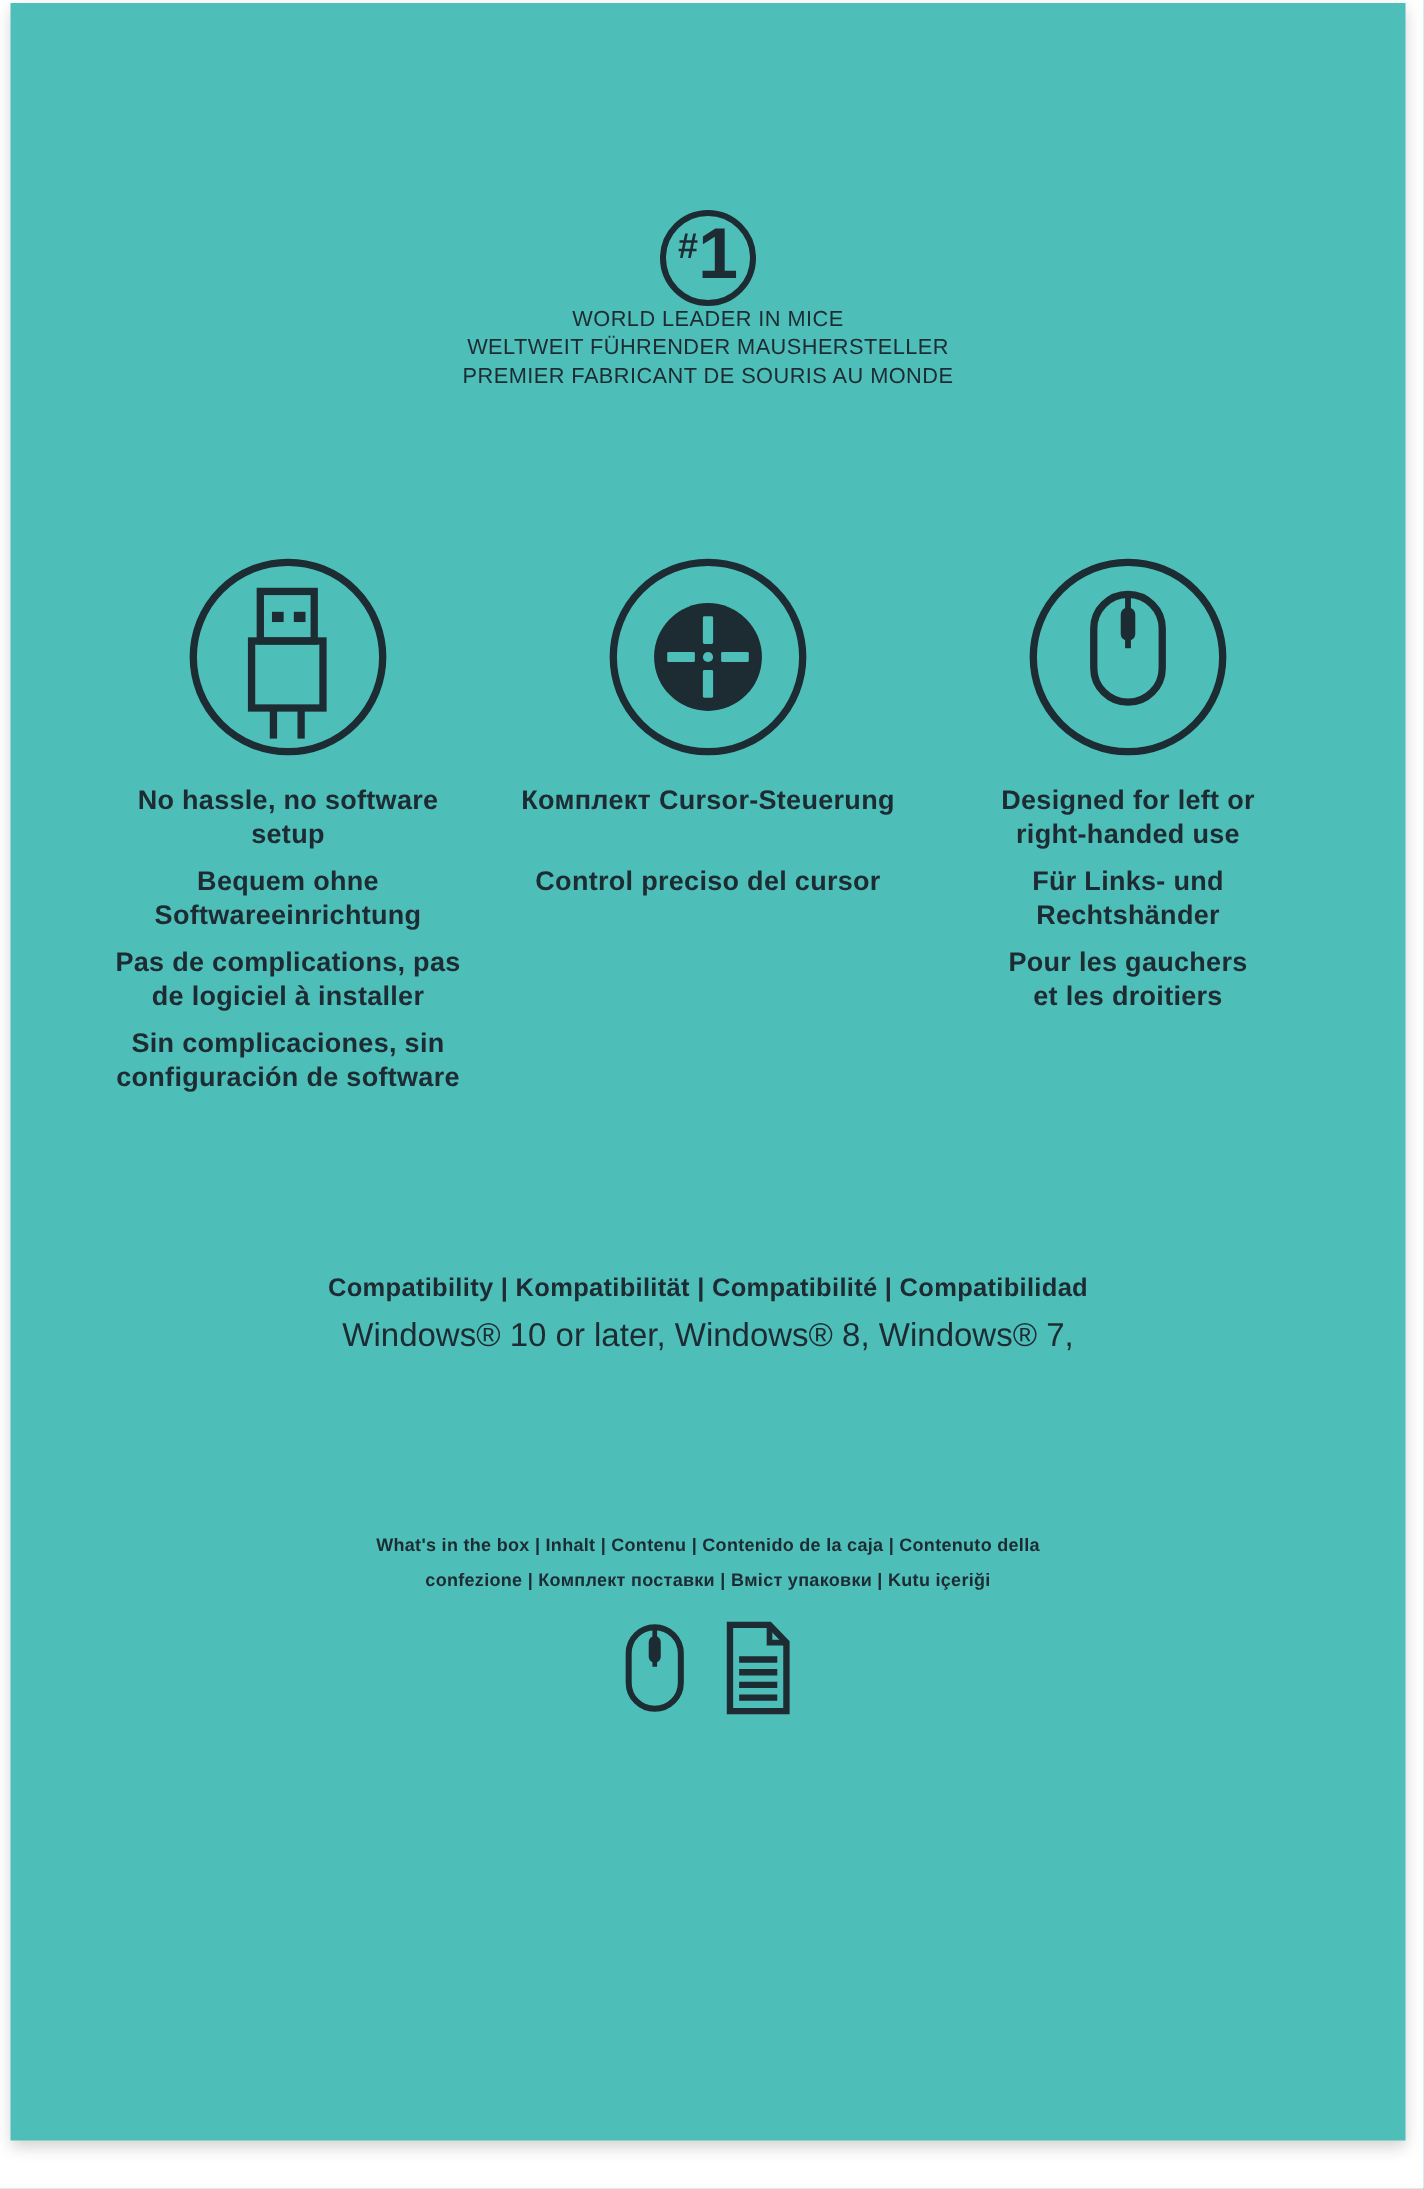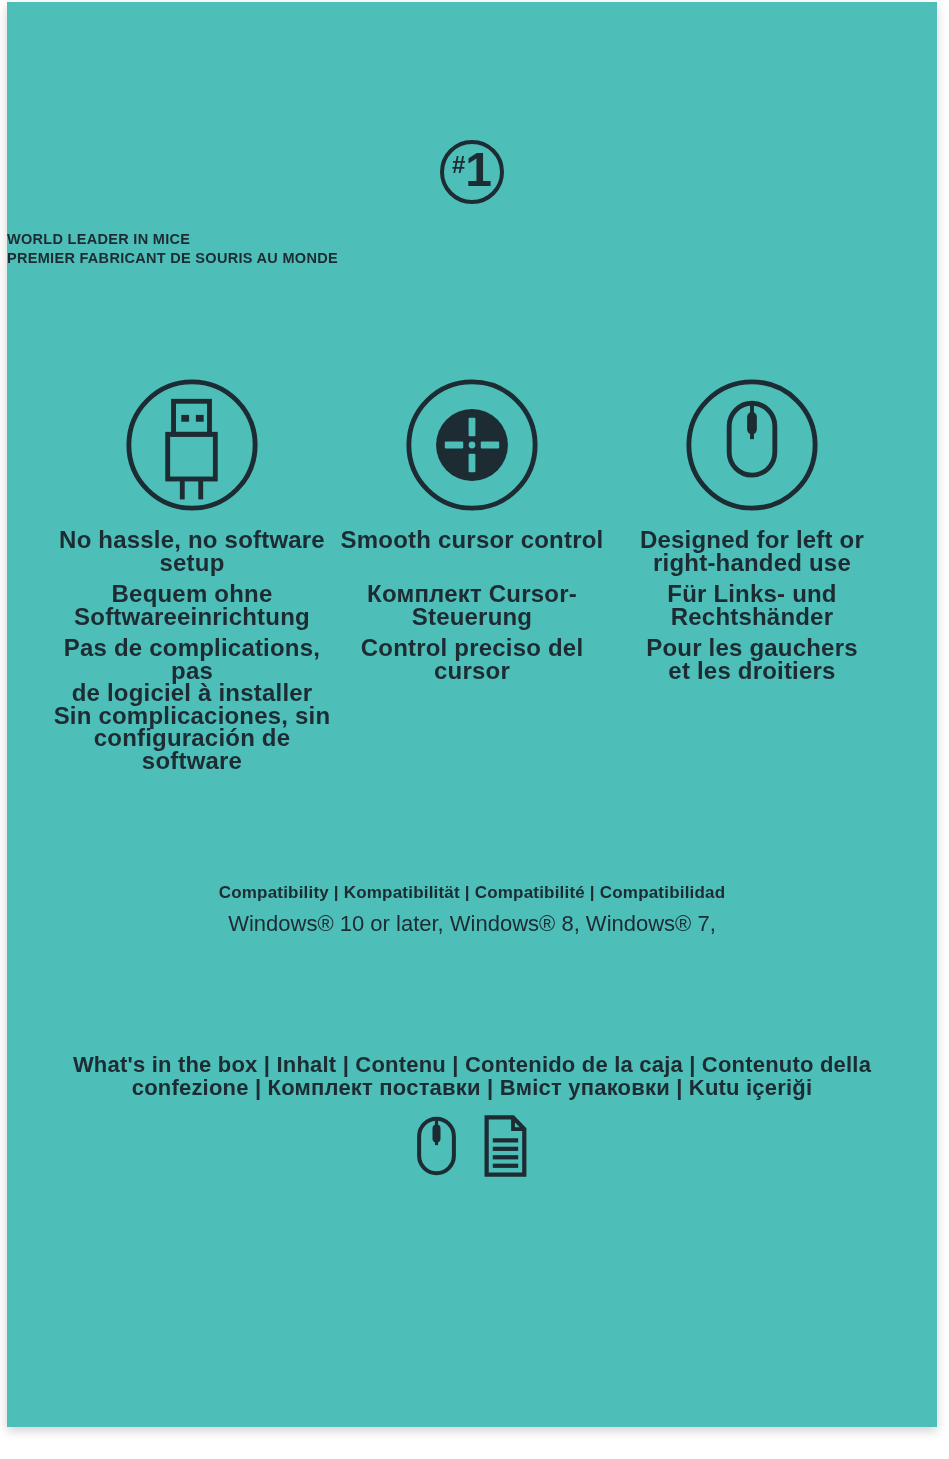--- a/index.html
+++ b/index.html
@@ -13,38 +13,38 @@
     box-shadow:0 4px 10px rgba(0,0,0,0.18);
   }
   
   .badge{margin-top:138px;display:flex;justify-content:center;}
   .badge-circle{
     width:64px;height:64px;border:4.5px solid #1D2B33;border-radius:50%;
     display:flex;align-items:center;justify-content:center;box-sizing:border-box;
   }
   .badge-hash{font-size:24px;font-weight:700;transform:translateY(-7px);letter-spacing:0;}
   .badge-one{font-size:48px;font-weight:700;line-height:1;transform:translateY(-2px);}
-  .taglines{margin-top:26px;font-weight:700;font-size:14.5px;line-height:19px;letter-spacing:0.3px;}
+  .taglines{text-align:center;font-weight:400;font-size:14.5px;line-height:19px;letter-spacing:0.3px;}
   
   .features-row{margin:109px auto 0 auto;width:840px;display:flex;}
   .feature{width:280px;display:flex;flex-direction:column;align-items:center;}
   .feature-icon{width:136px;height:136px;}
   .feature-texts{margin-top:16px;text-align:center;}
   .feature-texts p{
-    margin:0;min-height:54px;font-size:24px;font-weight:600;line-height:22.5px;
+    margin:0;min-height:54px;font-size:18px;font-weight:600;line-height:22.5px;
     letter-spacing:0.2px;white-space:pre-line;
   }
   
   .compat{margin-top:110px;text-align:center;}
   .compat-heading{font-size:17px;font-weight:700;line-height:22px;letter-spacing:0.2px;}
   .compat-lines{margin-top:8px;font-size:22px;font-weight:400;line-height:23px;}
   
   .box-contents{margin-top:118px;text-align:center;}
   .box-heading{
-    font-size:22px;font-weight:700;line-height:23px;letter-spacing:0.2px;
+    font-size:12px;font-weight:700;line-height:23px;letter-spacing:0.2px;
     white-space:pre-line;max-width:800px;margin:0 auto;
   }
   .box-icons{margin-top:15px;display:flex;justify-content:center;align-items:center;gap:24px;}
   svg .stroke{stroke:#1D2B33;fill:none;}
   svg .fill{fill:#1D2B33;}
   svg .teal{fill:#4EBEB8;}
 </style>
 </head>
 <body>
 
@@ -52,20 +52,21 @@
   <div class="panel">
 
     <div class="badge">
       <div class="badge-circle">
         <span class="badge-hash">#</span>
           <span class="badge-one">1</span>
       </div>
     </div>
     <div class="taglines">
       <div>WORLD LEADER IN MICE</div>
+      <div>WELTWEIT FÜHRENDER MAUSHERSTELLER</div>
       <div>PREMIER FABRICANT DE SOURIS AU MONDE</div>
     </div>
 
     <div class="features-row">
 
       <div class="feature">
         <span class="feature-icon">
           <svg viewBox="0 0 140 140" width="136" height="136">
             <circle class="stroke" cx="70" cy="70" r="65" stroke-width="5"></circle>
             <rect class="stroke" x="51" y="25" width="37" height="34" stroke-width="5"></rect>
@@ -94,21 +95,20 @@
             <circle class="stroke" cx="70" cy="70" r="65" stroke-width="5"></circle>
             <circle class="fill" cx="70" cy="70" r="37"></circle>
             <rect class="teal" x="66.5" y="42" width="7" height="19" rx="1"></rect>
             <rect class="teal" x="66.5" y="79" width="7" height="19" rx="1"></rect>
             <rect class="teal" x="42" y="66.5" width="19" height="7" rx="1"></rect>
             <rect class="teal" x="79" y="66.5" width="19" height="7" rx="1"></rect>
             <circle class="teal" cx="70" cy="70" r="3.5"></circle>
           </svg>
         </span>
         <div class="feature-texts">
-          <p>Smooth cursor control</p>
           <p>Комплект Cursor-Steuerung</p>
           <p>Control preciso del cursor</p>
         </div>
       </div>
 
       <div class="feature">
         <span class="feature-icon">
           <svg viewBox="0 0 140 140" width="136" height="136">
             <circle class="stroke" cx="70" cy="70" r="65" stroke-width="5"></circle>
             <rect class="stroke" x="46.5" y="27" width="47" height="74" rx="23.5" stroke-width="5"></rect>

